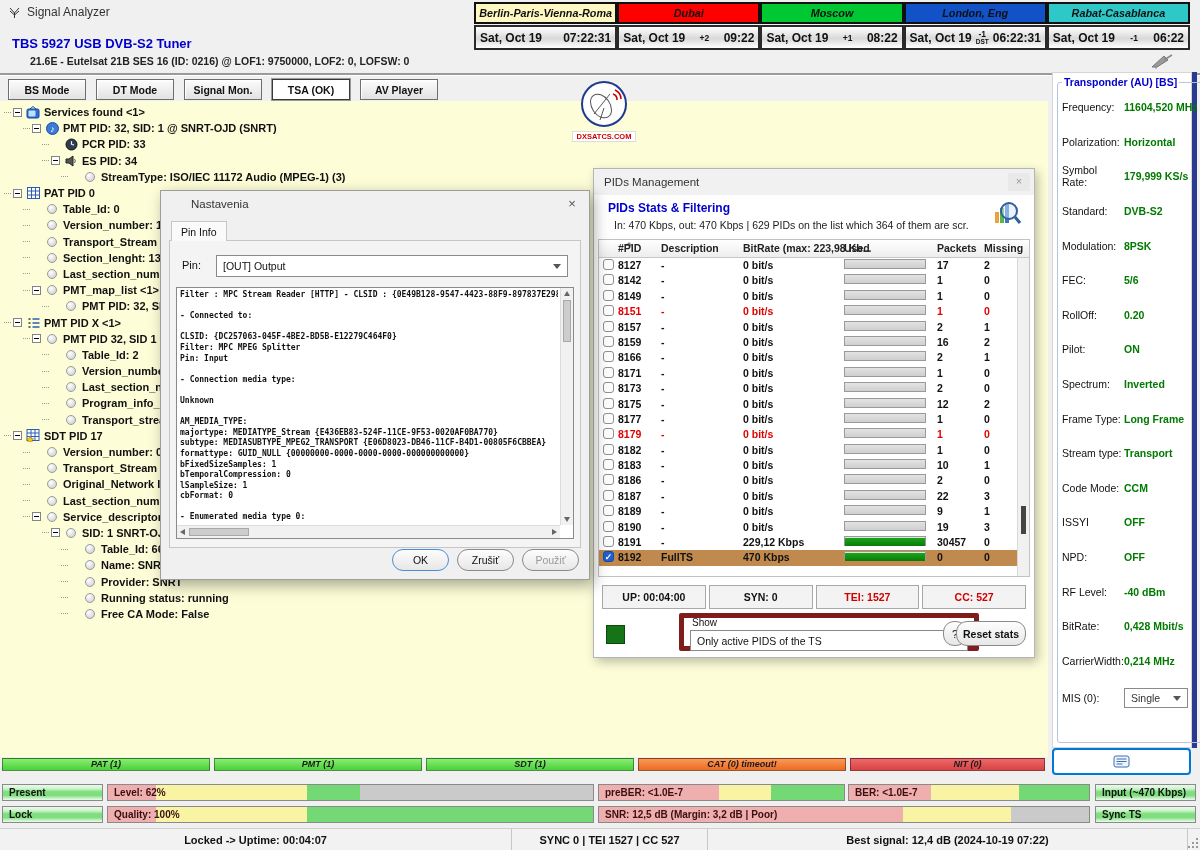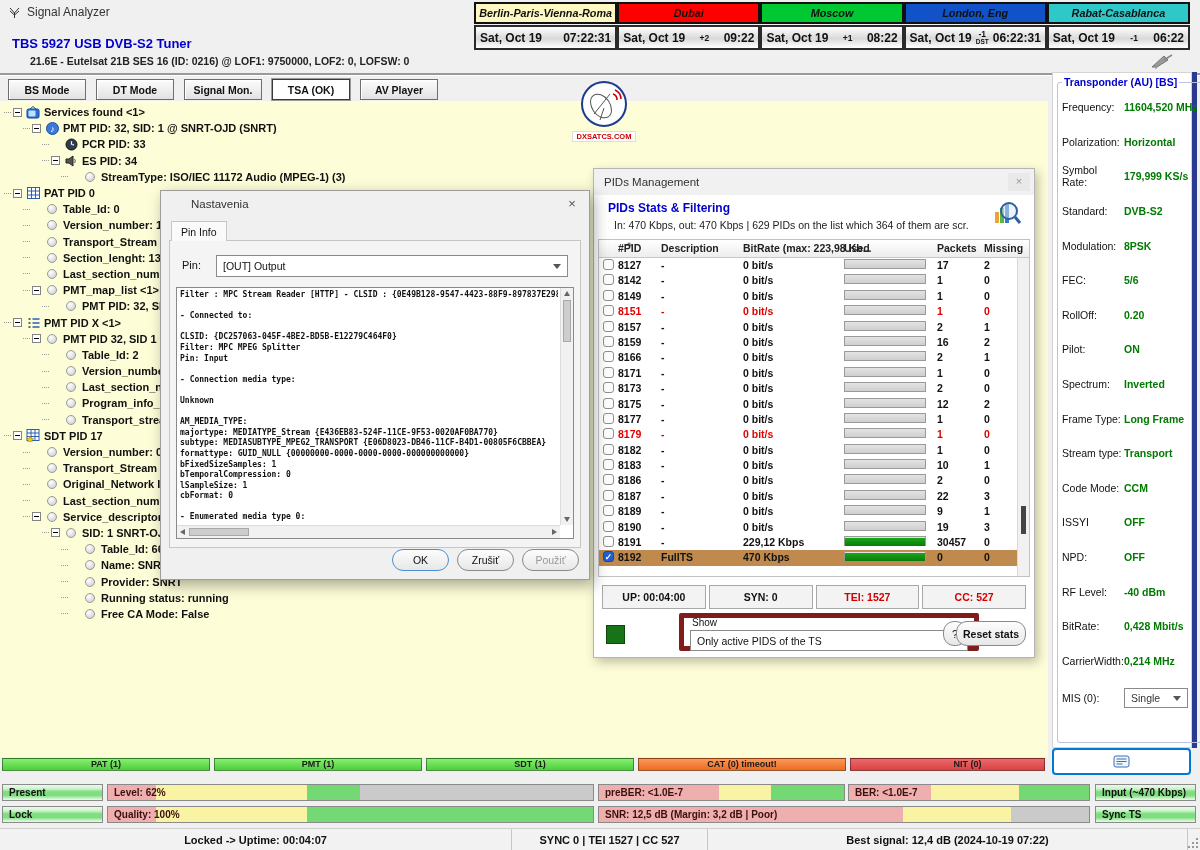--- a/index.html
+++ b/index.html
@@ -110,21 +110,21 @@
   .trans { position:absolute; left:4px; right:4px; top:3px; bottom:4px; border:1px solid #b9c4dd; border-radius:3px; padding:2px 4px 0 4px; }
   .trans legend { color:#0000cc; font-weight:bold; font-size:10.5px; padding:0 2px; }
   .trow2 { height:34.6px; display:flex; align-items:center; }
   .trow2 .tl { width:62px; font-size:10.5px; color:#111; flex:0 0 auto; }
   .trow2 .tv { font-size:10.5px; font-weight:bold; color:#007a00; white-space:nowrap; }
   .mis-row { height:40px; display:flex; align-items:center; }
   .mis-row .ddown { width:64px; height:20px; color:#333; }
   .bluebox { position:absolute; left:1052px; top:748px; width:139px; height:27px; background:#fff; border:2px solid #0078d7; border-radius:4px; display:flex; align-items:center; justify-content:center; }
 
   
-  .tsbar { position:absolute; top:758px; height:13px; border:1px solid rgba(0,0,0,.4); font-weight:bold; font-size:9px; text-align:center; line-height:11px; color:#1a1a1a; }
+  .tsbar { position:absolute; top:758px; height:13px; border:1px solid rgba(0,0,0,.4); font-style:italic; font-weight:bold; font-size:9px; text-align:center; line-height:11px; color:#1a1a1a; }
   .ts-green { background:linear-gradient(#8bed72,#49d13b); }
   .ts-orange { background:linear-gradient(#f79a58,#ef6a22); }
   .ts-red { background:linear-gradient(#e96a6a,#dc4242);padding-left:40px; }
 
   
   .sbox { position:absolute; height:17px; border:1px solid #8a8a8a; font-weight:bold; font-size:10px; line-height:15px; padding-left:6px; white-space:nowrap; overflow:hidden; }
   .sbox.green { background:linear-gradient(#eafaea 0%,#cdf3cd 25%,#7fdf7f 45%,#7fdf7f 70%,#cdf3cd 90%,#eafaea 100%); }
   .seg { color:#3a0f0f; }
   .row1 { top:784px; } .row2 { top:806px; }
 

